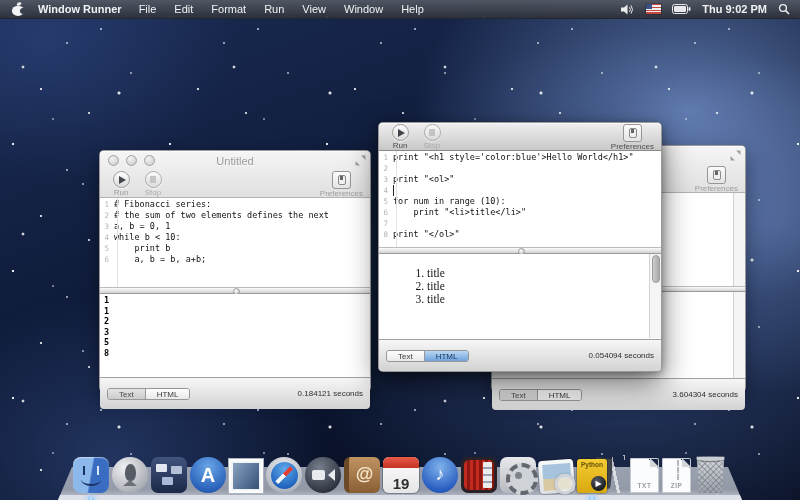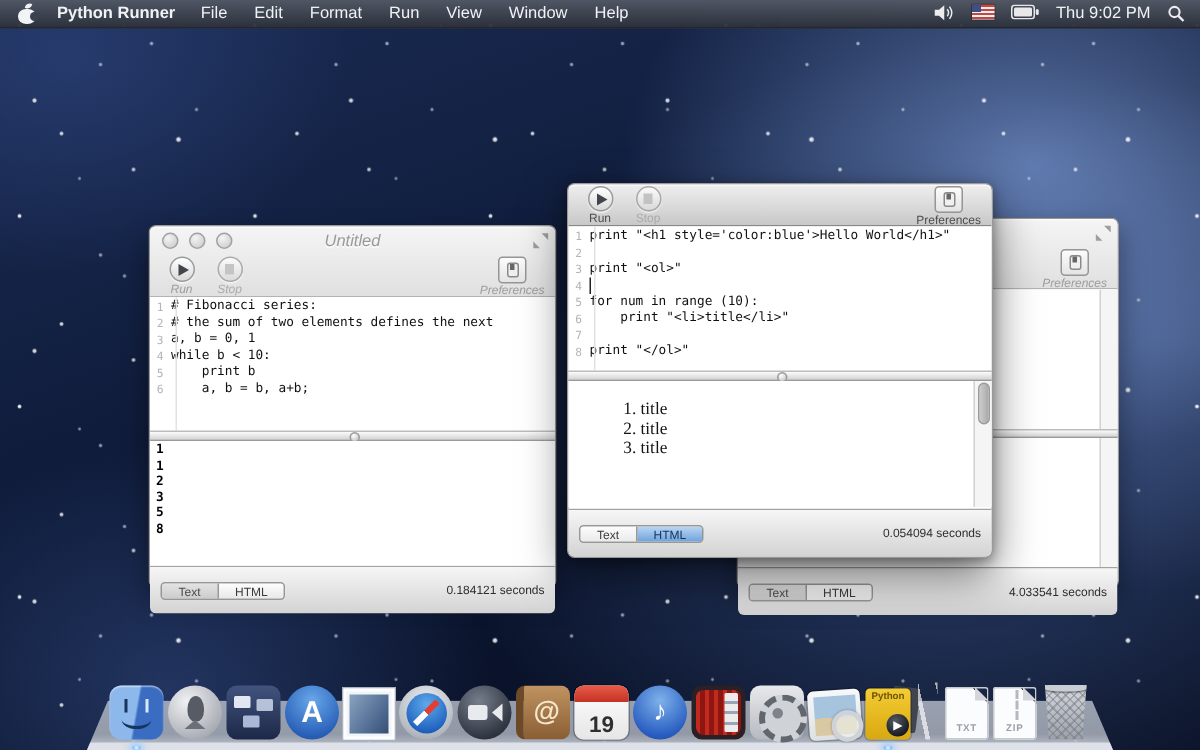--- a/index.html
+++ b/index.html
@@ -46,36 +46,36 @@
   .apple { width:12px; height:13px; position:relative; margin:0 14px 0 12px; }
   .apple::before { content:""; position:absolute; left:0; right:0; top:3px; bottom:0;
     background:#f2f3f5; border-radius:45% 45% 48% 48%; }
   .apple::after { content:""; position:absolute; width:6px; height:6px; right:-2px; top:5px;
     border-radius:50%; background:#3a4150; }
   .apple i { position:absolute; width:4px; height:4px; left:5px; top:-1px;
     background:#f2f3f5; border-radius:80% 10% 80% 10%; transform:rotate(20deg); }
   .appname { font-weight:bold; margin-right:8px; }
   .menus { display:flex; height:100%; align-items:center; }
   .mitem { padding:0 9px; line-height:19px; cursor:default; }
-  .mb-right { margin-left:auto; display:flex; gap:11px; padding-right:10px; }
+  .mb-right { margin-left:auto; display:flex; align-items:center; gap:11px; padding-right:10px;font-weight:bold; }
   .flag { width:15px; height:10px; position:relative; flex:none;
     background:repeating-linear-gradient(180deg,#c5473f 0 1.4px,#eef0f2 1.4px 2.8px);
     box-shadow:0 0 0 .5px rgba(0,0,0,.4); }
   .flag::before { content:""; position:absolute; left:0; top:0; width:6px; height:5px; background:#3c4f87; }
   .clock { font-size:11px; }
 
   
   .window { position:absolute; display:flex; flex-direction:column;
     background:#fff; border-radius:5px; border:1px solid rgba(0,0,0,.4);
     box-shadow:0 12px 30px rgba(0,0,0,.55), 0 2px 8px rgba(0,0,0,.35); }
   .window.inactive { box-shadow:0 8px 18px rgba(0,0,0,.4); }
   .chrome { border-radius:4px 4px 0 0; border-bottom:1px solid #888;
     background:linear-gradient(#efefef, #c8c8c8);
     box-shadow:inset 0 1px 0 rgba(255,255,255,.65); flex:none; }
-  .inactive .chrome { background:linear-gradient(#f5f5f5, #e0e0e0); border-bottom-color:#b3b3b3;font-style:italic; }
+  .inactive .chrome { background:linear-gradient(#f5f5f5, #e0e0e0); border-bottom-color:#b3b3b3; }
   .titlebar { height:19px; position:relative; display:flex; align-items:center; }
   .lights { display:flex; gap:7px; margin-left:8px; }
   .light { width:11px; height:11px; border-radius:50%; }
   .light.red    { background:radial-gradient(circle at 35% 30%, #ff9d98, #ec4d42 60%, #c33529); border:1px solid #a8352b; }
   .light.yellow { background:radial-gradient(circle at 35% 30%, #ffe8a8, #f5b33d 60%, #cf8f28); border:1px solid #ad7c1c; }
   .light.green  { background:radial-gradient(circle at 35% 30%, #c0f0ae, #47c23e 60%, #2b9428); border:1px solid #2c7d22; }
   .light.gray   { background:radial-gradient(circle at 35% 30%, #f4f4f4, #c7c7c7); border:1px solid #a2a2a2; }
   .wtitle { position:absolute; left:0; right:0; text-align:center; font-size:11px;
     color:#3c3c3c; text-shadow:0 1px 0 rgba(255,255,255,.7); }
   .inactive .wtitle { color:#9a9a9a; }
@@ -251,21 +251,21 @@
 <body>
 
 <div class="screen">
   <div class="desktop"></div>
 
   <div class="menubar">
     <div class="mb-left">
       <span class="apple">
           <i></i>
         </span>
-      <span class="appname">Python Runner</span>
+      <span class="appname">Window Runner</span>
       <span class="menus">
 
       <span class="mitem">File</span>
           <span class="mitem">Edit</span>
           <span class="mitem">Format</span>
           <span class="mitem">Run</span>
           <span class="mitem">View</span>
           <span class="mitem">Window</span>
           <span class="mitem">Help</span>
         </span>
@@ -394,21 +394,21 @@
     </div>
     <div class="split" style="height:6px;"></div>
     <div class="houtput" style="height:86px;">
       <div class="sbar"></div>
     </div>
     <div class="wfooter">
       <span class="seg">
         <span class="segb sel-idle">Text</span>
         <span class="segb">HTML</span>
       </span>
-      <span class="ftime">4.033541 seconds</span>
+      <span class="ftime">3.604304 seconds</span>
     </div>
   </div>
 
   <div class="window" id="win2">
     <div class="chrome">
       <div class="toolbar">
         <span class="tbtn">
           <span class="circ">
               <span class="playtri"></span>
             </span>

